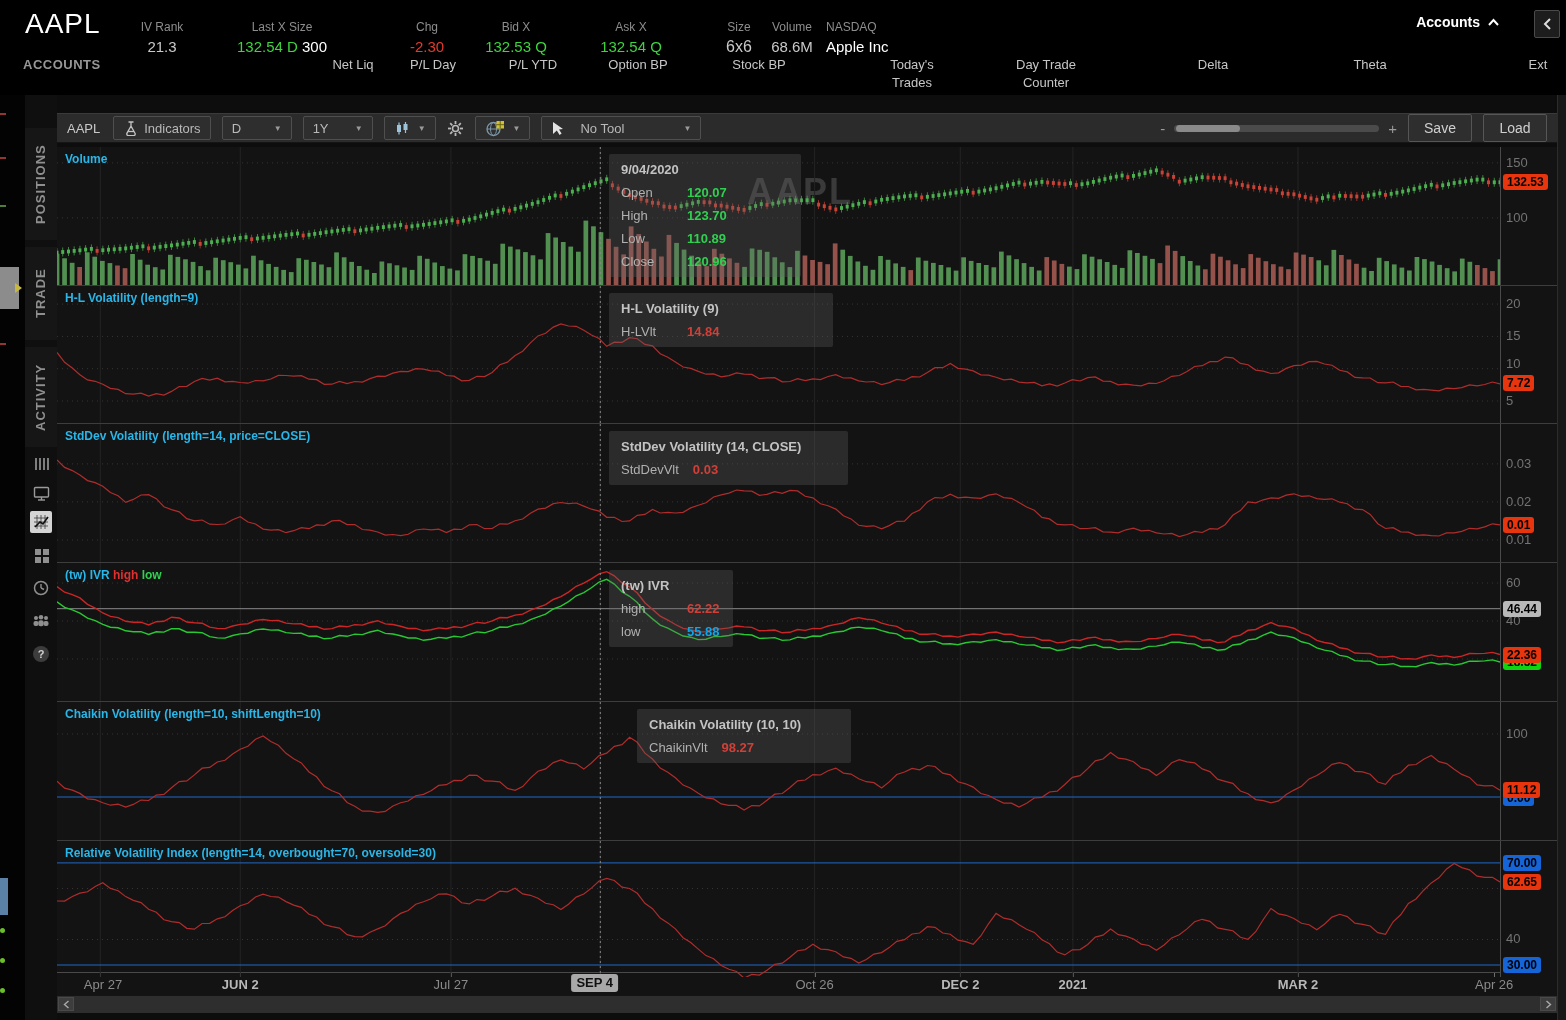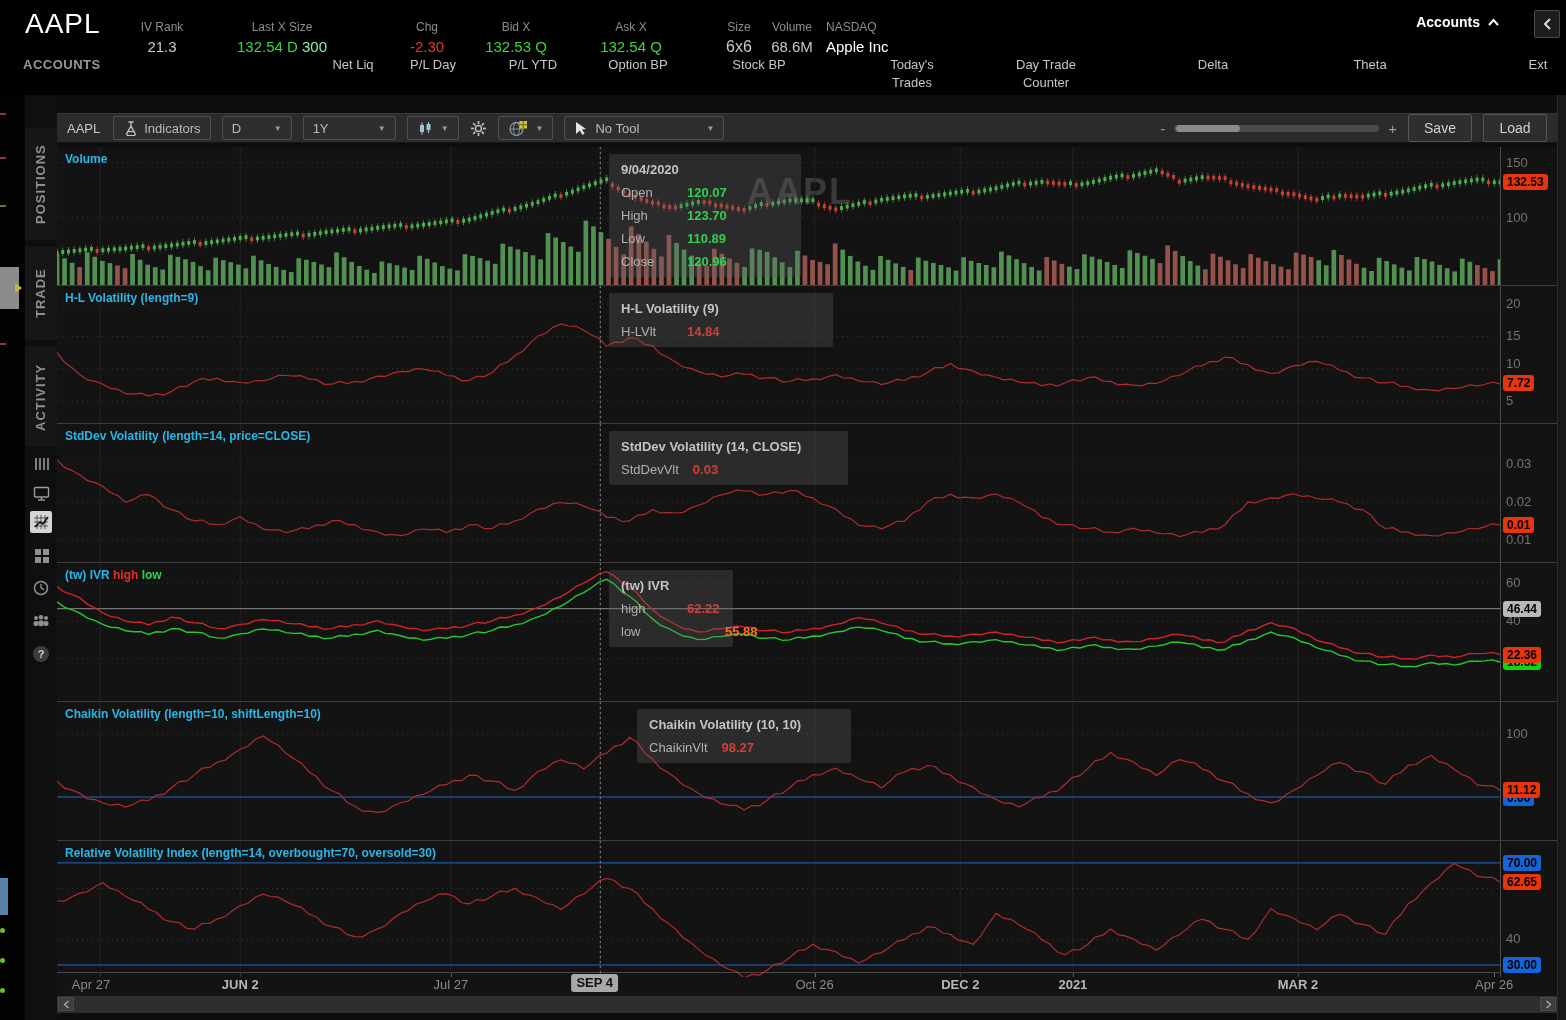--- a/index.html
+++ b/index.html
@@ -6,21 +6,21 @@
     font-family:"Liberation Sans","DejaVu Sans",sans-serif;-webkit-font-smoothing:antialiased;}
   .header{position:absolute;left:0;top:0;width:1566px;height:95px;background:#000;}
   .symbol{position:absolute;left:25px;top:8px;font-size:28px;color:#fff;letter-spacing:1px;}
   .hcell{position:absolute;top:20px;text-align:center;transform:translateX(-50%);white-space:nowrap;text-decoration:underline;}
   .hlabel{display:block;font-size:12px;color:#8d8d8d;margin-bottom:4px;}
   .hval{display:block;font-size:15px;color:#c9c9c9;}
   .hc0{left:162px}.hc1{left:282px}.hc2{left:427px}.hc3{left:516px}.hc4{left:631px}
   .hc5{left:739px}.hc5 .hval{font-size:16px;margin-top:2px}.hc6{left:792px}
   .hc7{left:826px;transform:none;text-align:left}
   .hc7 .hlabel{text-align:left}.hc7 .hval{color:#fff;font-size:15px}
-  .green{color:#3ed43e}.red{color:#e23b2e}.dim{color:#86efac}
+  .green{color:#3ed43e}.red{color:#e23b2e}.dim{color:#ffffff}
   .accounts-btn{position:absolute;right:66px;top:14px;color:#fff;font-size:14px;font-weight:700;
     display:flex;align-items:center;gap:7px;cursor:default}
   .collapse-btn{position:absolute;right:6px;top:10px;width:24px;height:26px;background:#1d1d1d;
     border:1px solid #4a4a4a;border-radius:2px;display:flex;align-items:center;justify-content:center}
   .col{position:absolute;top:56px;font-size:13px;color:#c6c6c6;transform:translateX(-50%);
     text-align:center;line-height:1.35;white-space:normal}
   .ci0{left:23px;transform:none;font-weight:700;color:#979797;letter-spacing:.5px}
   .ci1{left:353px}.ci2{left:433px}.ci3{left:533px}.ci4{left:638px}.ci5{left:759px}
   .ci6{left:912px;width:66px}.ci7{left:1046px;width:84px}.ci8{left:1213px}.ci9{left:1370px}.ci10{left:1538px}
   .main{position:absolute;left:0;top:95px;width:1566px;height:925px;background:#0a0a0a;}
@@ -236,21 +236,21 @@
         <svg width="15" height="16">
             <path d="M5.5 2h5 M8 2v4 l4 7.2a1.6 1.6 0 0 1-1.4 2.4H5.4a1.6 1.6 0 0 1-1.4-2.4L8 6" fill="none" stroke="#c4c4c4" stroke-width="1.3"></path>
             <line x1="5" y1="11.5" x2="11" y2="11.5" stroke="#c4c4c4" stroke-width="1.3"></line>
           </svg>
         <span>Indicators</span>
       </div>
       <div class="tbtn" style="width:70px;justify-content:space-between">
         <span>D</span>
           <span class="caret">▼</span>
       </div>
-      <div class="tbtn" style="width:93px;justify-content:space-between">
+      <div class="tbtn" style="width:70px;justify-content:space-between">
         <span>1Y</span>
           <span class="caret">▼</span>
       </div>
       <div class="tbtn">
         <svg width="16" height="15">
             <g fill="#9dc3da">
               <rect x="3" y="4" width="4" height="7"></rect>
               <rect x="4.4" y="1.5" width="1.2" height="12"></rect>
               <rect x="9.5" y="3" width="4" height="6"></rect>
               <rect x="10.9" y="1" width="1.2" height="11"></rect>
@@ -280,21 +280,21 @@
             <line x1="2" y1="9" x2="15" y2="9" stroke="#7d97a8" stroke-width="1"></line>
             <rect x="11.5" y="1" width="7.5" height="7.5" fill="#cfc22e"></rect>
             <g stroke="#6b6414" stroke-width="1">
               <line x1="15.2" y1="1" x2="15.2" y2="8.5"></line>
               <line x1="11.5" y1="4.7" x2="19" y2="4.7"></line>
             </g>
           </svg>
         <span class="caret">▼</span>
       </div>
       <div class="tbtn" style="width:160px;justify-content:space-between">
-        <span style="display:flex;gap:8px">
+        <span style="display:flex;gap:16px">
           <svg width="13" height="15">
               <path d="M2 1 L2 13 L5.8 9.6 L8.6 14 L10.6 12.6 L8 8.6 L12 8 Z" fill="#e3e3e3"></path>
             </svg>
           <span>No Tool</span>
         </span>
         <span class="caret">▼</span>
       </div>
       <div class="zoomgrp">
         <span>-</span>
         <div class="ztrack">
@@ -1130,21 +1130,21 @@
           </svg>
           <div class="panel-label"><span style="color: rgb(41, 182, 232);">(tw) IVR </span><span style="color: rgb(224, 48, 48);">high</span><span style="color: rgb(47, 208, 80);"> low</span></div>
           <div class="tooltip" style="width: 100px;">
             <div class="tt-title">(tw) IVR</div>
             <div class="tt-row">
               <span class="l">high</span>
               <span class="v" style="color: rgb(208, 64, 56);">62.22</span>
             </div>
             <div class="tt-row">
               <span class="l">low</span>
-              <span class="v" style="color: #f97316; margin-left: 38px;">55.88</span>
+              <span class="v" style="color: #0ea5e9;">55.88</span>
             </div>
           </div>
           <div class="axis">
             <span class="tick" style="top: 11.9587px;">60</span>
             <span class="tick" style="top: 49.9752px;">40</span>
             <div class="abadge" style="top: 37.7339px; background: rgb(185, 185, 185);">46.44</div>
             <div class="abadge" style="top: 91.4132px; background: rgb(17, 212, 17);">18.52</div>
             <div class="abadge" style="top: 83.5058px; background: rgb(232, 53, 14);">22.36</div>
           </div>
         </div>
@@ -1199,21 +1199,21 @@
             <span class="tick" style="top: 90.4916px;">40</span>
             <div class="abadge" style="top: 13.9437px; background: rgb(21, 101, 216);">70.00</div>
             <div class="abadge" style="top: 32.6979px; background: rgb(232, 53, 14);">62.65</div>
             <div class="abadge" style="top: 116.008px; background: rgb(21, 101, 216);">30.00</div>
           </div>
         </div>
       </div>
 
     <div class="time-axis">
         <div class="ttick" style="left: 43.3px;"></div>
-        <span class="tlabel" style="left: 34px;">Apr 27</span>
+        <span class="tlabel" style="left: 46px;">Apr 27</span>
         <div class="ttick" style="left: 183.3px;"></div>
         <span class="tlabel b" style="left: 183.3px;">JUN 2</span>
         <div class="ttick" style="left: 393.9px;"></div>
         <span class="tlabel" style="left: 393.9px; text-align: center;">Jul 27</span>
         <div class="ttick" style="left: 543.3px;"></div>
         <span class="tlabel b" style="left: 543.3px;">SEP 2</span>
         <div class="ttick" style="left: 757.6px;"></div>
         <span class="tlabel" style="left: 757.6px;">Oct 26</span>
         <div class="ttick" style="left: 903.3px;"></div>
         <span class="tlabel b" style="left: 903.3px;">DEC 2</span>

